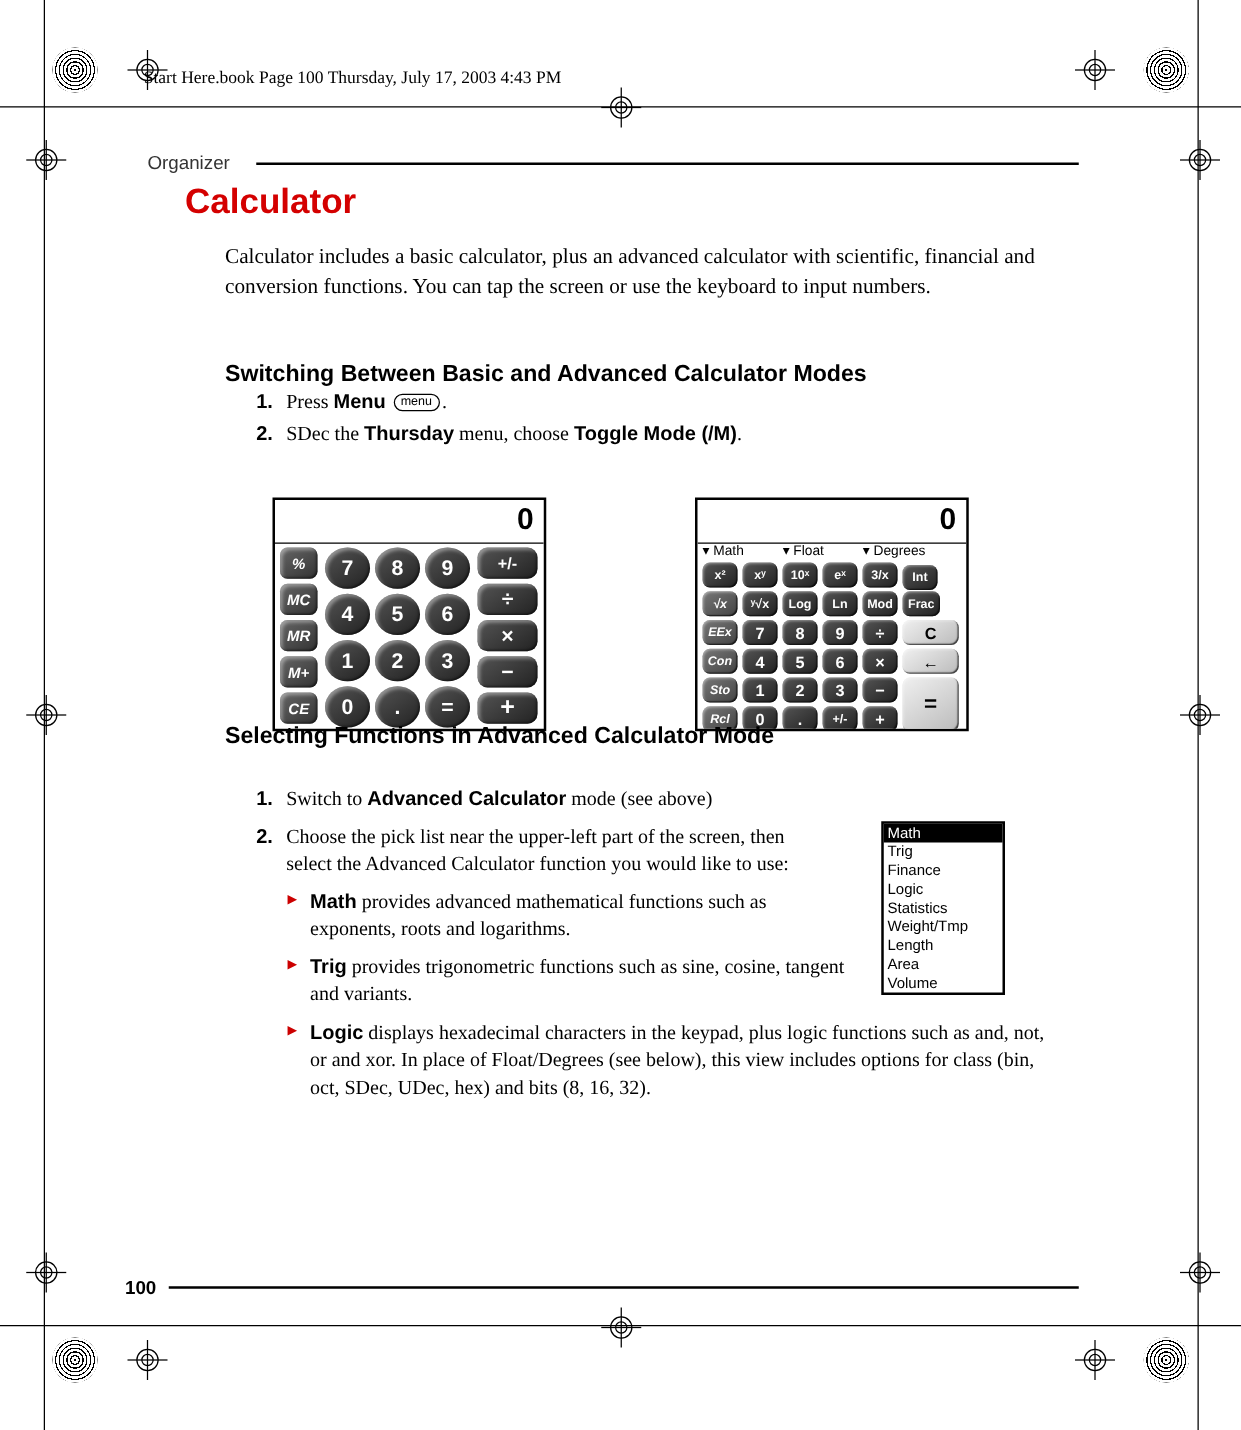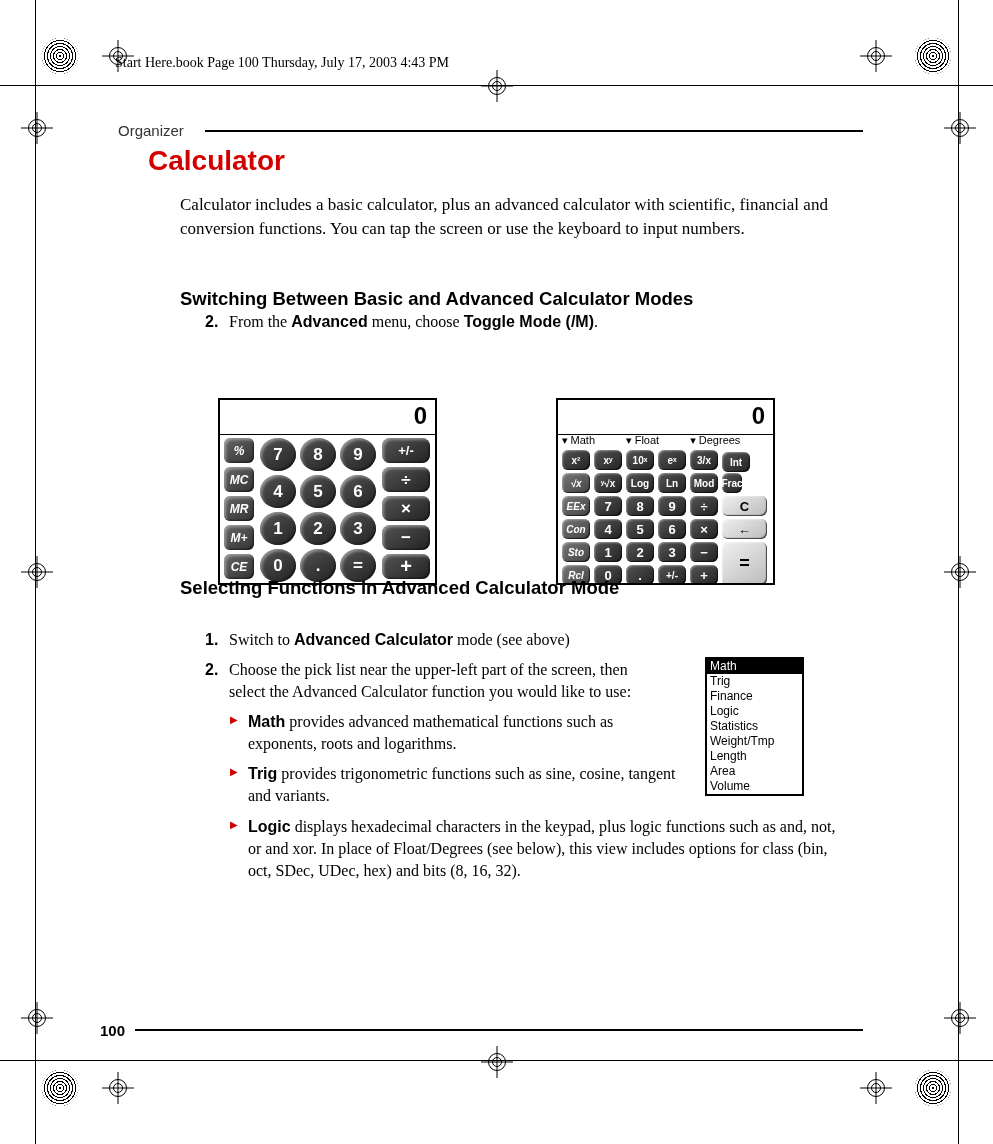--- a/index.html
+++ b/index.html
@@ -208,22 +208,27 @@
   <div class="chapter-rule"></div>
 
   <div class="title">Calculator</div>
 
   <div class="intro">Calculator includes a basic calculator, plus an advanced calculator with scientific, financial and conversion functions. You can tap the screen or use the keyboard to input numbers.</div>
 
   <div class="h2 h2a">Switching Between Basic and Advanced Calculator Modes</div>
 
   <div class="steps1">
     <div class="row">
+      <span class="num">1.</span>
+      <span>Press </span><span class="bold-sans">Menu</span>
+      <span class="menu-pill">menu</span><span>.</span>
+    </div>
+    <div class="row">
       <span class="num">2.</span>
-      <span>From the </span><span class="bold-sans">Advanced</span><span> menu, choose </span><span class="bold-sans">Toggle Mode (/M)</span><span>.</span>
+      <span>SDec the </span><span class="bold-sans">Thursday</span><span> menu, choose </span><span class="bold-sans">Toggle Mode (/M)</span><span>.</span>
     </div>
   </div>
 
   <div class="calc-box calc-a">
     <div class="calc-display">0</div>
     <div class="basic-grid">
       <div class="bkey bside" style="top:2px;left:2px;">%</div>
       <div class="bkey bside" style="top:31px;left:2px;">MC</div>
       <div class="bkey bside" style="top:60px;left:2px;">MR</div>
       <div class="bkey bside" style="top:89px;left:2px;">M+</div>
@@ -269,21 +274,21 @@
       <div class="akey aside" style="width:28px;height:20px;top:23px;left:2px;">√x</div>
       <div class="akey aside" style="width:28px;height:20px;top:46px;left:2px;">EEx</div>
       <div class="akey aside" style="width:28px;height:20px;top:69px;left:2px;">Con</div>
       <div class="akey aside" style="width:28px;height:20px;top:92px;left:2px;">Sto</div>
       <div class="akey aside" style="width:28px;height:20px;top:115px;left:2px;">Rcl</div>
 
       <div class="akey" style="width:28px;height:20px;top:23px;left:34px;text-align:right;">ʸ√x</div>
       <div class="akey" style="width:28px;height:20px;top:23px;left:66px;">Log</div>
       <div class="akey" style="width:28px;height:20px;top:23px;left:98px;">Ln</div>
       <div class="akey" style="width:28px;height:20px;top:23px;left:130px;">Mod</div>
-      <div class="akey" style="width:20px;height:20px;top:23px;left:162px;">Frac</div>
+      <div class="akey" style="width:30px;height:20px;top:23px;left:162px;">Frac</div>
 
       <div class="akey" style="width:28px;height:20px;top:46px;left:34px;font-size:13px;">7</div>
       <div class="akey" style="width:28px;height:20px;top:46px;left:66px;font-size:13px;">8</div>
       <div class="akey" style="width:28px;height:20px;top:46px;left:98px;font-size:13px;">9</div>
       <div class="akey" style="width:28px;height:20px;top:69px;left:34px;font-size:13px;">4</div>
       <div class="akey" style="width:28px;height:20px;top:69px;left:66px;font-size:13px;">5</div>
       <div class="akey" style="width:28px;height:20px;top:69px;left:98px;font-size:13px;">6</div>
       <div class="akey" style="width:28px;height:20px;top:92px;left:34px;font-size:13px;">1</div>
       <div class="akey" style="width:28px;height:20px;top:92px;left:66px;font-size:13px;">2</div>
       <div class="akey" style="width:28px;height:20px;top:92px;left:98px;font-size:13px;">3</div>

